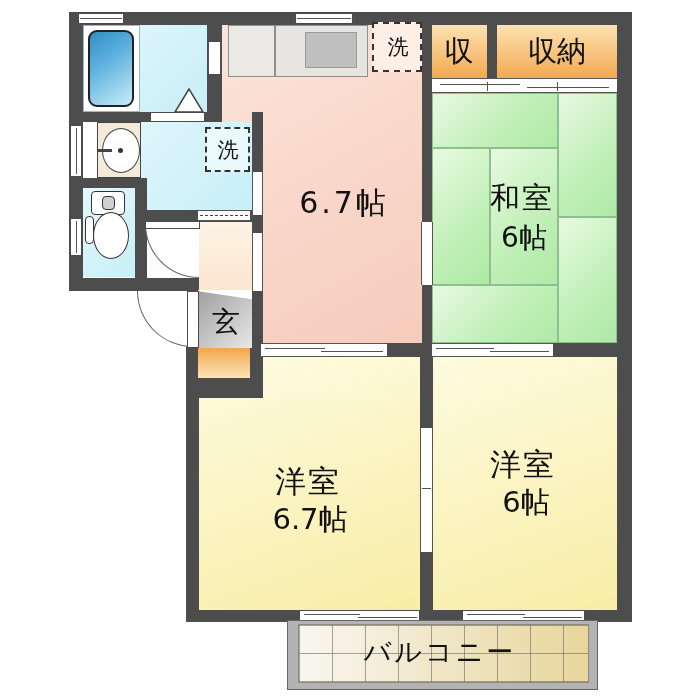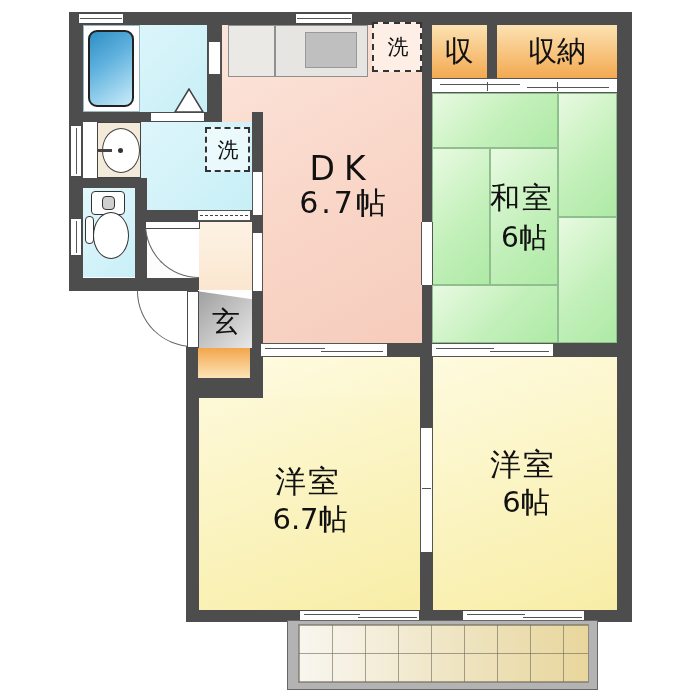--- a/index.html
+++ b/index.html
@@ -169,34 +169,34 @@
   </div>
 
   <div class="fixture" style="left:287px;top:620px;width:311px;height:70px;background:#b3b3b3;border:1px solid #666;">
     <div style="position:absolute;left:10px;top:3px;width:289px;height:57px;border:1px solid #8d8a80;
                 background:
                   repeating-linear-gradient(90deg, rgba(110,105,90,.6) 0 1px, transparent 1px 33px),
                   repeating-linear-gradient(0deg, rgba(110,105,90,.6) 0 1px, transparent 1px 28px),
                   linear-gradient(90deg,#f8f6f0,#e8d69c);"></div>
   </div>
 
-  <div class="lbl" style="left:342px;top:168px;font-size:33px;letter-spacing:9px;">DK</div>
   <div class="lbl" style="left:344px;top:203px;font-size:30px;letter-spacing:3px;">6.7帖</div>
 
   <div class="lbl" style="left:522px;top:198px;font-size:30px;letter-spacing:2px;">和室</div>
   <div class="lbl" style="left:524px;top:238px;font-size:28px;">6帖</div>
 
   <div class="lbl" style="left:308px;top:481px;font-size:31px;letter-spacing:2px;">洋室</div>
   <div class="lbl" style="left:310px;top:519px;font-size:29px;">6.7帖</div>
 
   <div class="lbl" style="left:523px;top:464px;font-size:31px;letter-spacing:2px;">洋室</div>
   <div class="lbl" style="left:526px;top:502px;font-size:29px;">6帖</div>
 
   <div class="lbl" style="left:459px;top:51px;font-size:29px;">収</div>
   <div class="lbl" style="left:557px;top:51px;font-size:29px;">収納</div>
 
   <div class="lbl" style="left:226px;top:322px;font-size:28px;">玄</div>
 
   <div class="lbl" style="left:228px;top:150px;font-size:21px;">洗</div>
   <div class="lbl" style="left:398px;top:47px;font-size:21px;">洗</div>
 
+  <div class="lbl" style="left:440px;top:651px;font-size:27px;letter-spacing:3px;">バルコニー</div>
 
 </div>
 
 </body></html>

